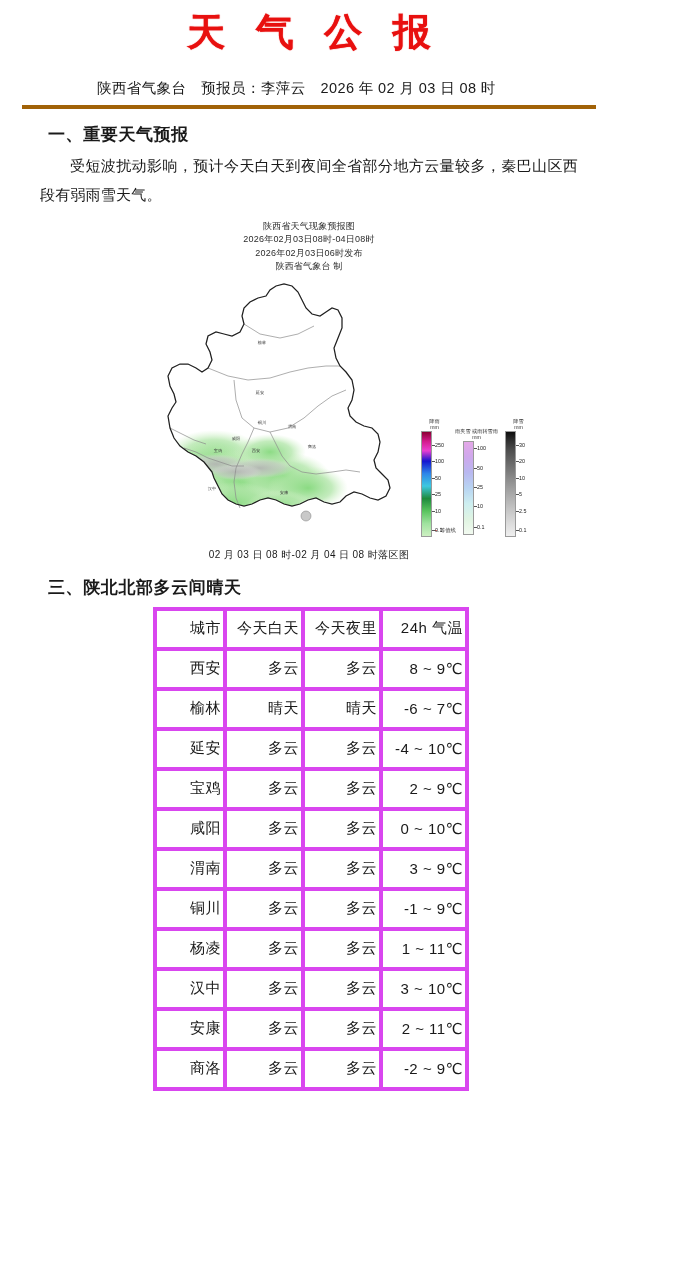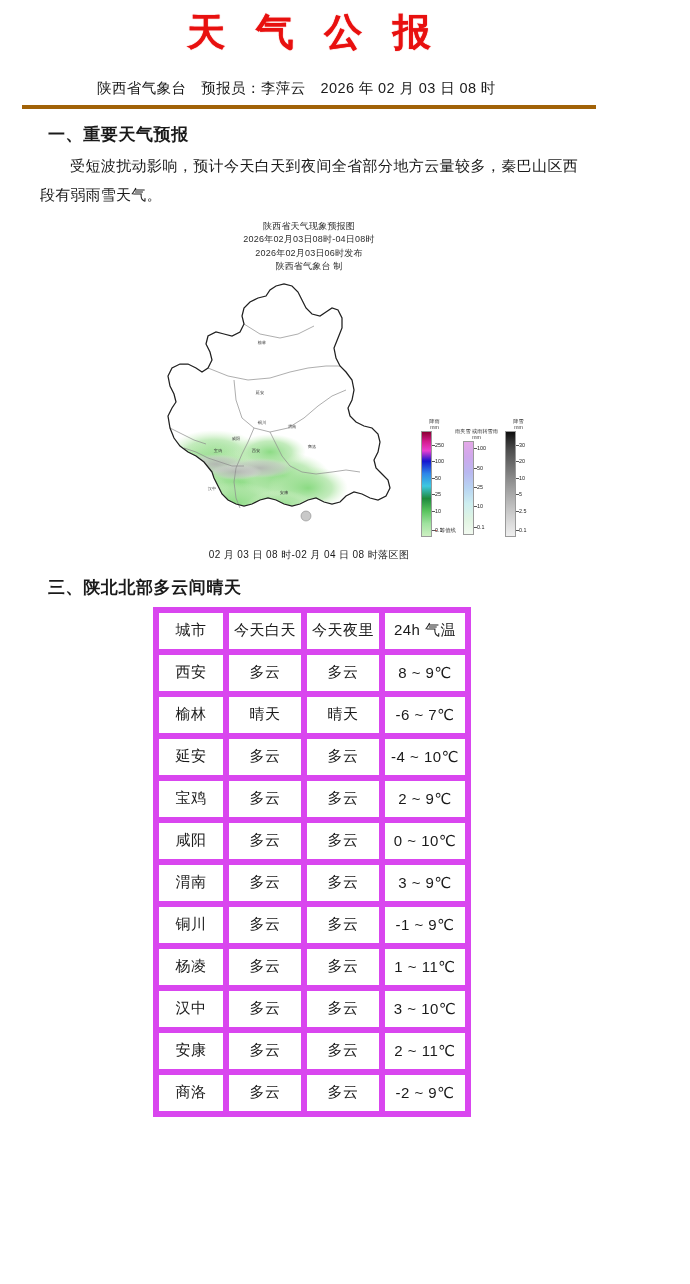--- a/index.html
+++ b/index.html
@@ -166,23 +166,23 @@
   .table-wrap {
     margin: 8px auto 0 auto;
     width: 312px;
   }
   table.fc {
     border-collapse: collapse;
     width: 100%;
     table-layout: fixed;
   }
   table.fc td {
-    border: 6px solid #d946ef;
+    border: 4px solid #d946ef;
     height: 36px;
-    text-align: center;
+    text-align: right;
     vertical-align: middle;
     font-size: 15px;
     letter-spacing: .5px;
     padding: 0 2px;
   }
   table.fc tr.head td { font-size: 15px; }
   .col-city  { width: 70px; }
   .col-day   { width: 78px; }
   .col-night { width: 78px; }
   .col-temp  { width: 86px; }

